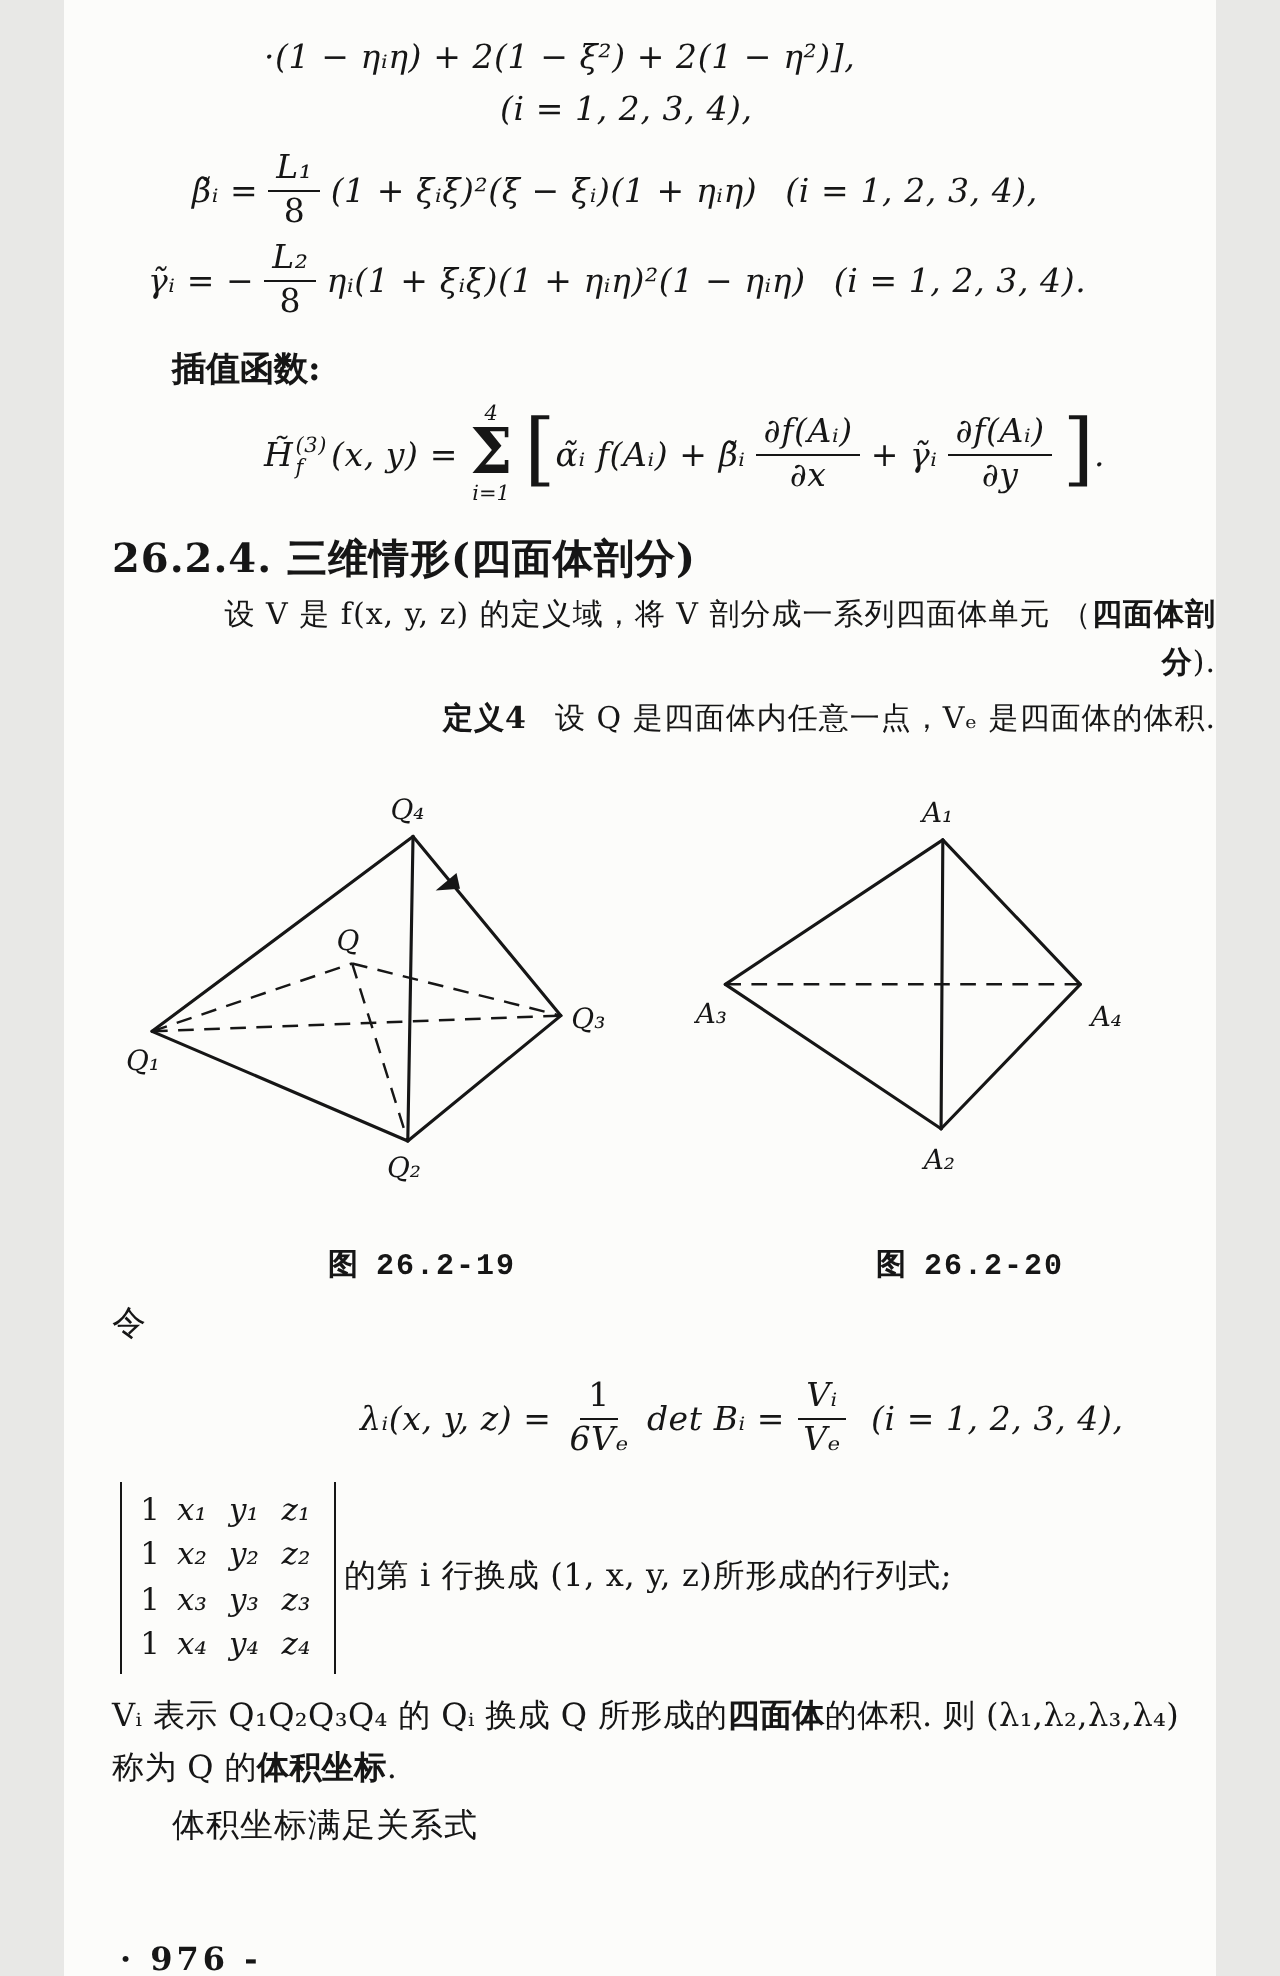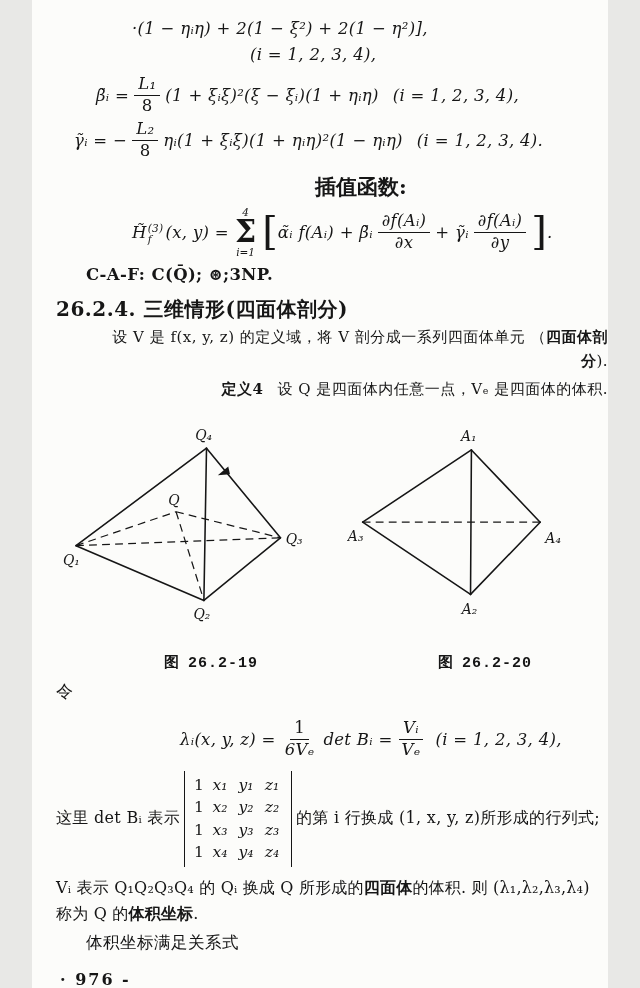--- a/index.html
+++ b/index.html
@@ -23,21 +23,21 @@
   .frac .num{padding:0 4px 1px;border-bottom:1.4px solid #161616;}
   .frac .den{padding:1px 4px 0;}
   .idx{margin-left:14px;}
   
   .cont{margin:16px 0 0 100px;line-height:1.55;}
   .cont .l2{margin-left:118px;}
   
   .beta-row{margin:8px 0 0 64px;}
   .gamma-row{margin:4px 0 0 42px;}
   
-  .interp{margin:12px 0 0 82px;font-weight:bold;font-size:21px;text-align:center;}
+  .interp{margin:12px 0 0 54px;font-weight:bold;font-size:17px;}
   
   .hermite{margin:4px 0 0 100px;height:54px;}
   .supsub{display:inline-flex;flex-direction:column;align-items:flex-start;font-size:10.5px;line-height:1.05;margin:0 2px 0 1px;transform:translateY(2px);}
   .sum{display:inline-flex;flex-direction:column;align-items:center;line-height:1;margin:0 6px;font-style:normal;}
   .sum .sym{font-size:30px;font-weight:bold;transform:scaleY(1.05);}
   .sum .upper,.sum .lower{font-size:10.5px;font-style:italic;letter-spacing:0;}
   .bigbr{font-size:40px;font-weight:400;font-style:normal;line-height:0;transform:translateY(-2px);}
   
   .caf{margin:6px 0 0 54px;font-weight:bold;font-size:16.5px;font-family:"DejaVu Serif", serif;letter-spacing:.4px;}
   
@@ -127,21 +127,20 @@
     </span>
     <span class="math">+ γ̃ᵢ</span>
     <span class="frac">
       <span class="num math">∂f(Aᵢ)</span>
       <span class="den math">∂y</span>
     </span>
     <span class="bigbr">]</span>
     <span class="math">.</span>
   </div>
 
-  <div class="caf">C-A-F:  C(Q̄);  ⊛;3NP.</div>
 
   <div class="sec">
     <span>26.2.4.</span>
     <span>三维情形(四面体剖分)</span>
   </div>
 
   <div class="para">
     <div class="indent"><span>设 V 是 f(x, y, z) 的定义域，将 V 剖分成一系列四面体单元 （</span><b>四面体剖</b></div>
     <div><b>分</b><span>).</span></div>
     <div class="indent defline">
@@ -209,21 +208,20 @@
     </span>
     <span class="math">det Bᵢ =</span>
     <span class="frac">
       <span class="num math">Vᵢ</span>
       <span class="den math">Vₑ</span>
     </span>
     <span class="math" style="margin-left:6px">(i = 1, 2, 3, 4),</span>
   </div>
 
   <div class="det-para">
-    <span class="cn">这里 det Bᵢ 表示</span>
     <span class="det">
       <span class="det-r">
         <span class="det-c">1</span>
           <span class="det-c">x₁</span>
           <span class="det-c">y₁</span>
           <span class="det-c">z₁</span>
       </span>
       <span class="det-r">
         <span class="det-c">1</span>
           <span class="det-c">x₂</span>

